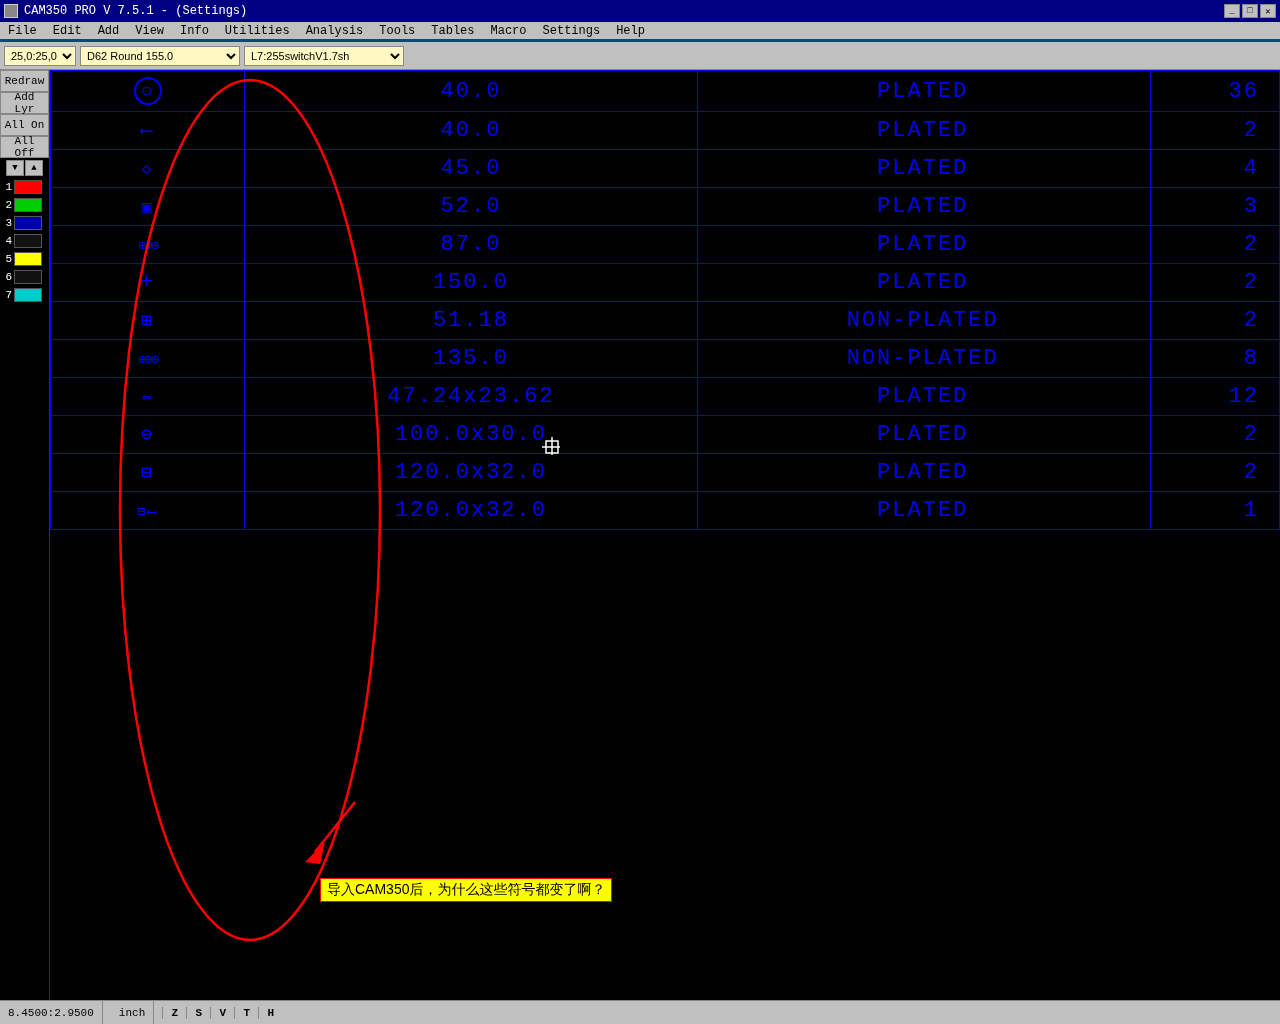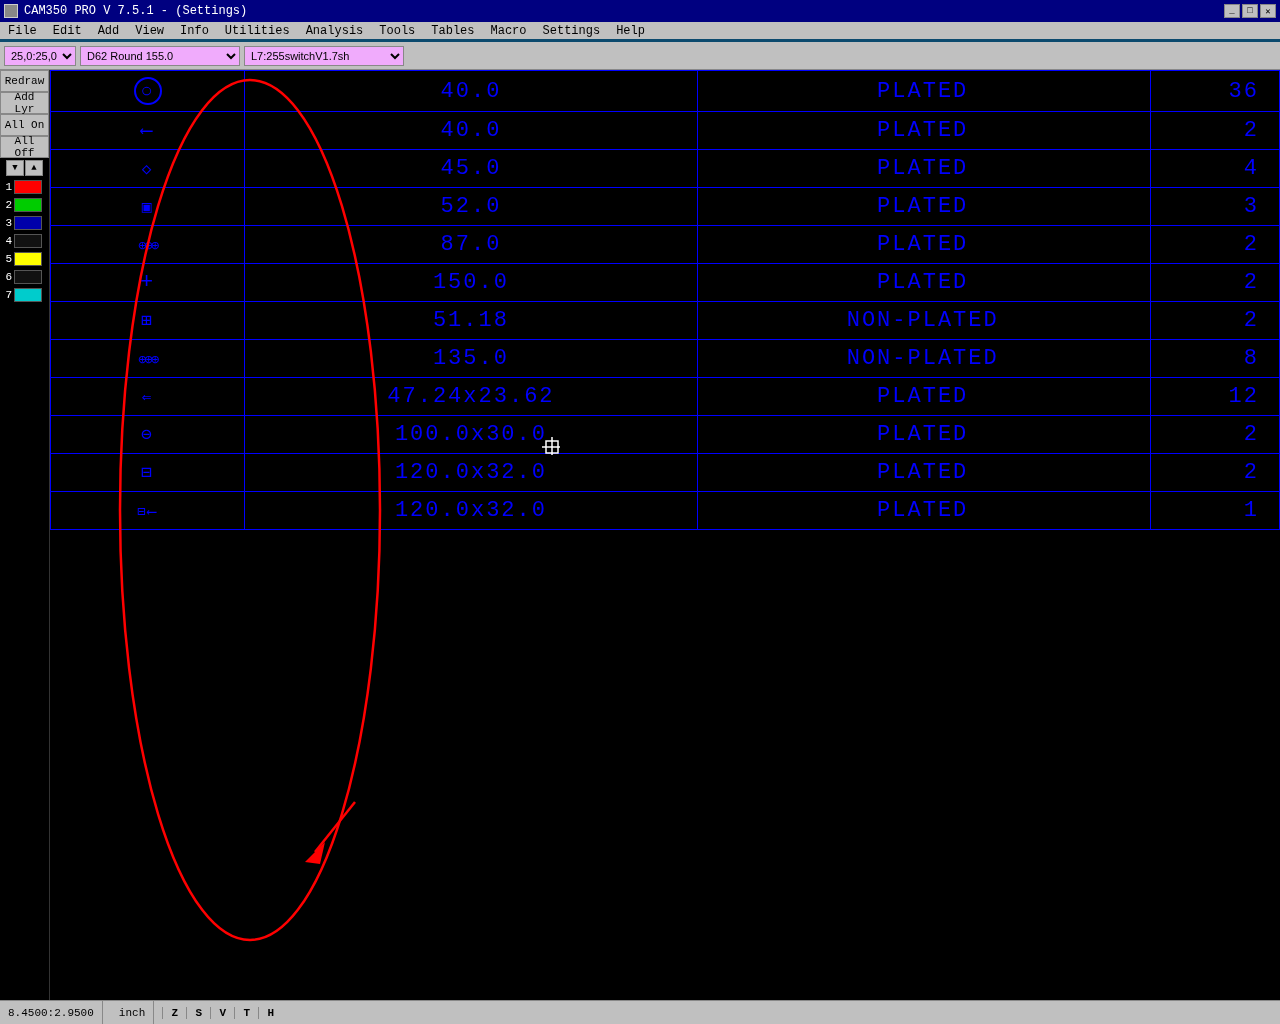--- a/index.html
+++ b/index.html
@@ -74,21 +74,21 @@
     #toolbar {
       background: #c0c0c0;
       display: flex;
       align-items: center;
       gap: 4px;
       padding: 2px 4px;
       height: 28px;
       border-bottom: 1px solid #888;
     }
     .toolbar-select {
-      background: #f0abfc;
+      background: #fef9c3;
       border: 1px solid #888;
       font-size: 11px;
       height: 20px;
       padding: 0 2px;
       color: #000;
     }
 
     
     #main-layout {
       display: flex;
@@ -487,20 +487,23 @@
       <line x1="12" y1="2" x2="12" y2="22" stroke="#fff" stroke-width="1.5"></line>
       <line x1="2" y1="12" x2="22" y2="12" stroke="#fff" stroke-width="1.5"></line>
       <rect x="6" y="6" width="12" height="12" fill="none" stroke="#fff" stroke-width="1.5"></rect>
     </svg>
 
     <svg width="80" height="80" style="position:absolute;bottom:128px;left:245px;">
       <line x1="60" y1="10" x2="20" y2="60" stroke="#ff0000" stroke-width="2.5"></line>
       <polygon points="10,70 30,50 25,72" fill="#ff0000"></polygon>
     </svg>
 
+    <div id="text-annotation" style="position:absolute;bottom:98px;left:270px;background:#ffff00;color:#000;font-size:14px;padding:2px 6px;font-family:'SimSun',sans-serif;border:1px solid #ff0000;">
+      <span>导入CAM350后，为什么这些符号都变了啊？</span>
+    </div>
 
   </div>
 </div>
 
 <div id="status-bar">
   <div class="status-seg">
     <span>8.4500:2.9500</span>
   </div>
   <div class="status-seg">
     <span>inch</span>

